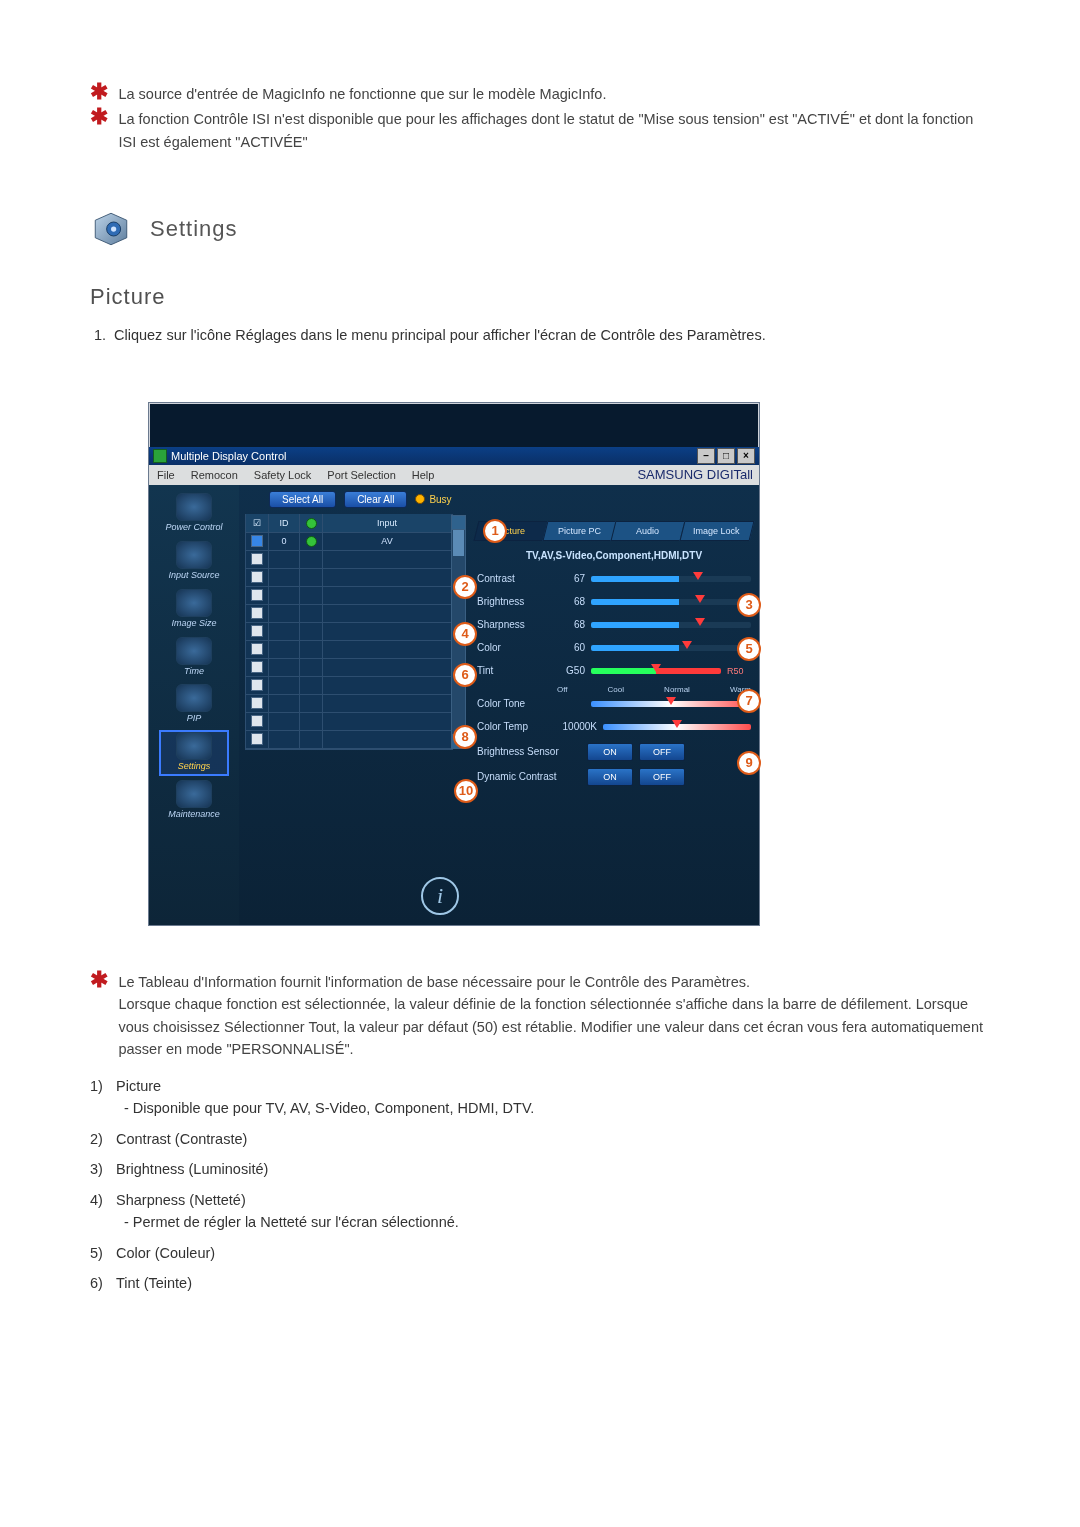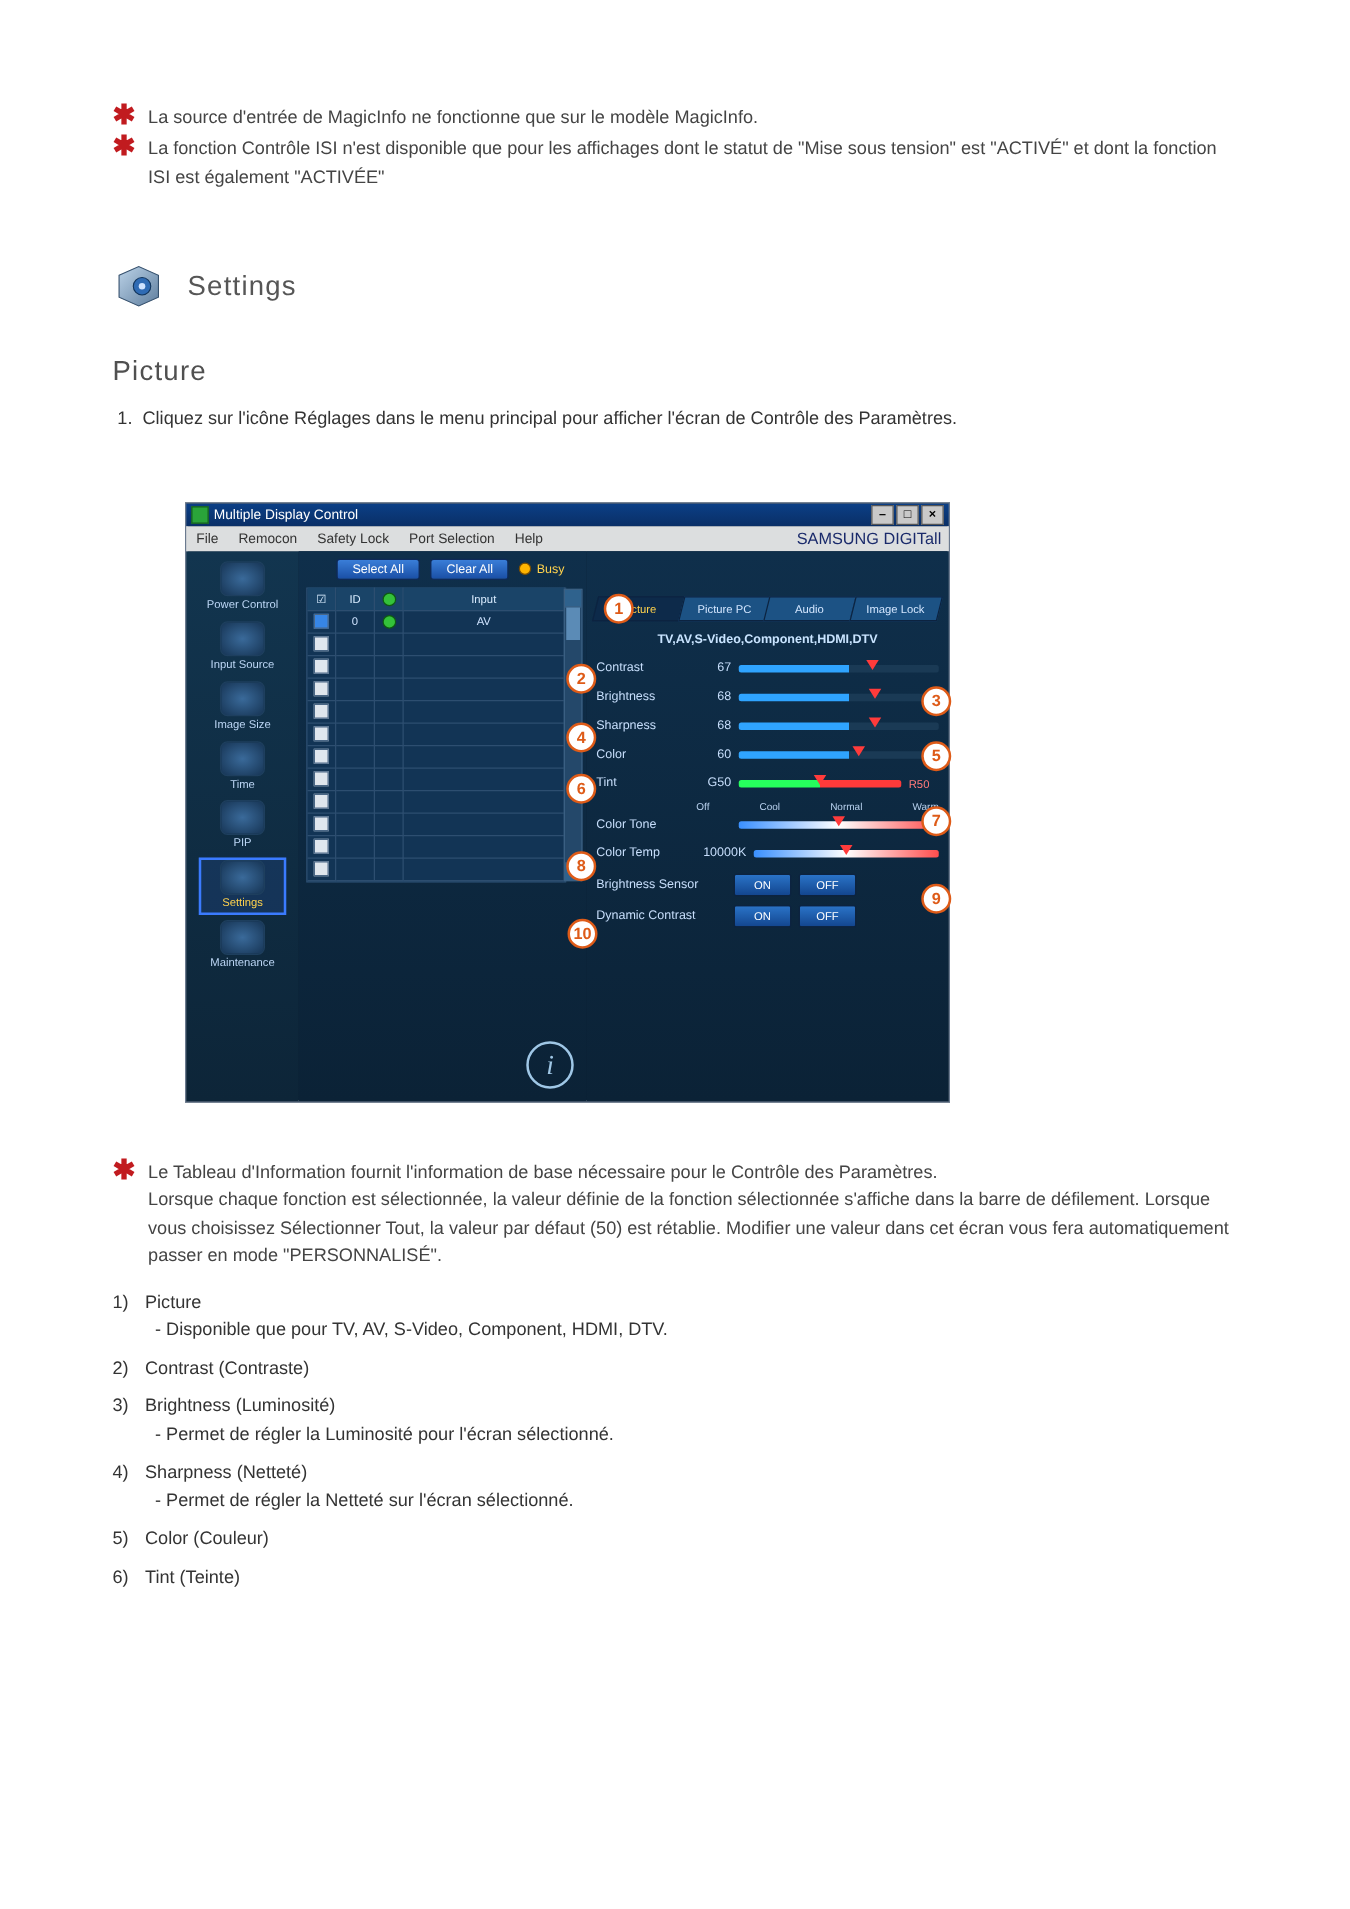--- a/index.html
+++ b/index.html
@@ -73,20 +73,21 @@
     font-size: 10px;
     color: #cfe3ff;
     position: relative;
   }
   .titlebar {
     background: linear-gradient(#0b3f86,#0a2f66);
     height: 18px;
     display: flex; align-items: center;
     padding: 0 4px;
     color: #fff;
+    margin-top: 44px;
   }
   .titlebar .tb-icon {
     width: 12px; height: 12px; background: #2aa43a; margin-right: 4px;
     border: 1px solid #145c1f;
   }
   .titlebar .tb-title { flex: 1; font-size: 11px; }
   .titlebar .tb-btns { display: flex; gap: 2px; }
   .titlebar .tb-btn {
     width: 16px; height: 14px; background: #c9c9c9; border: 1px solid #555;
     display: flex; align-items: center; justify-content: center;
@@ -100,20 +101,21 @@
     position: relative;
   }
   .menubar .brand { position: absolute; right: 6px; font-size: 13px; color: #1a2a6b; }
   .body-wrap { display: flex; min-height: 440px; }
   .sidebar {
     width: 90px;
     background: linear-gradient(#12354f,#0d2538);
     padding-top: 6px;
     display: flex; flex-direction: column; align-items: center;
     gap: 2px;
+    font-style: italic;
   }
   .side-item {
     width: 70px; text-align: center;
     padding: 2px 0 4px 0;
     color: #bcd6f5; font-size: 9px;
   }
   .side-item.active {
     outline: 2px solid #3b7bff;
     outline-offset: -2px;
     background: rgba(40,80,160,0.25);
@@ -610,21 +612,20 @@
     <div class="num-item">
       <span class="n">2)</span>
       <span class="body">
         <span class="title">Contrast (Contraste)</span>
       </span>
     </div>
     <div class="num-item">
       <span class="n">3)</span>
       <span class="body">
         <span class="title">Brightness (Luminosité)</span>
-        <span class="desc">- Permet de régler la Luminosité pour l'écran sélectionné.</span>
       </span>
     </div>
     <div class="num-item">
       <span class="n">4)</span>
       <span class="body">
         <span class="title">Sharpness (Netteté)</span>
         <span class="desc">- Permet de régler la Netteté sur l'écran sélectionné.</span>
       </span>
     </div>
     <div class="num-item">

